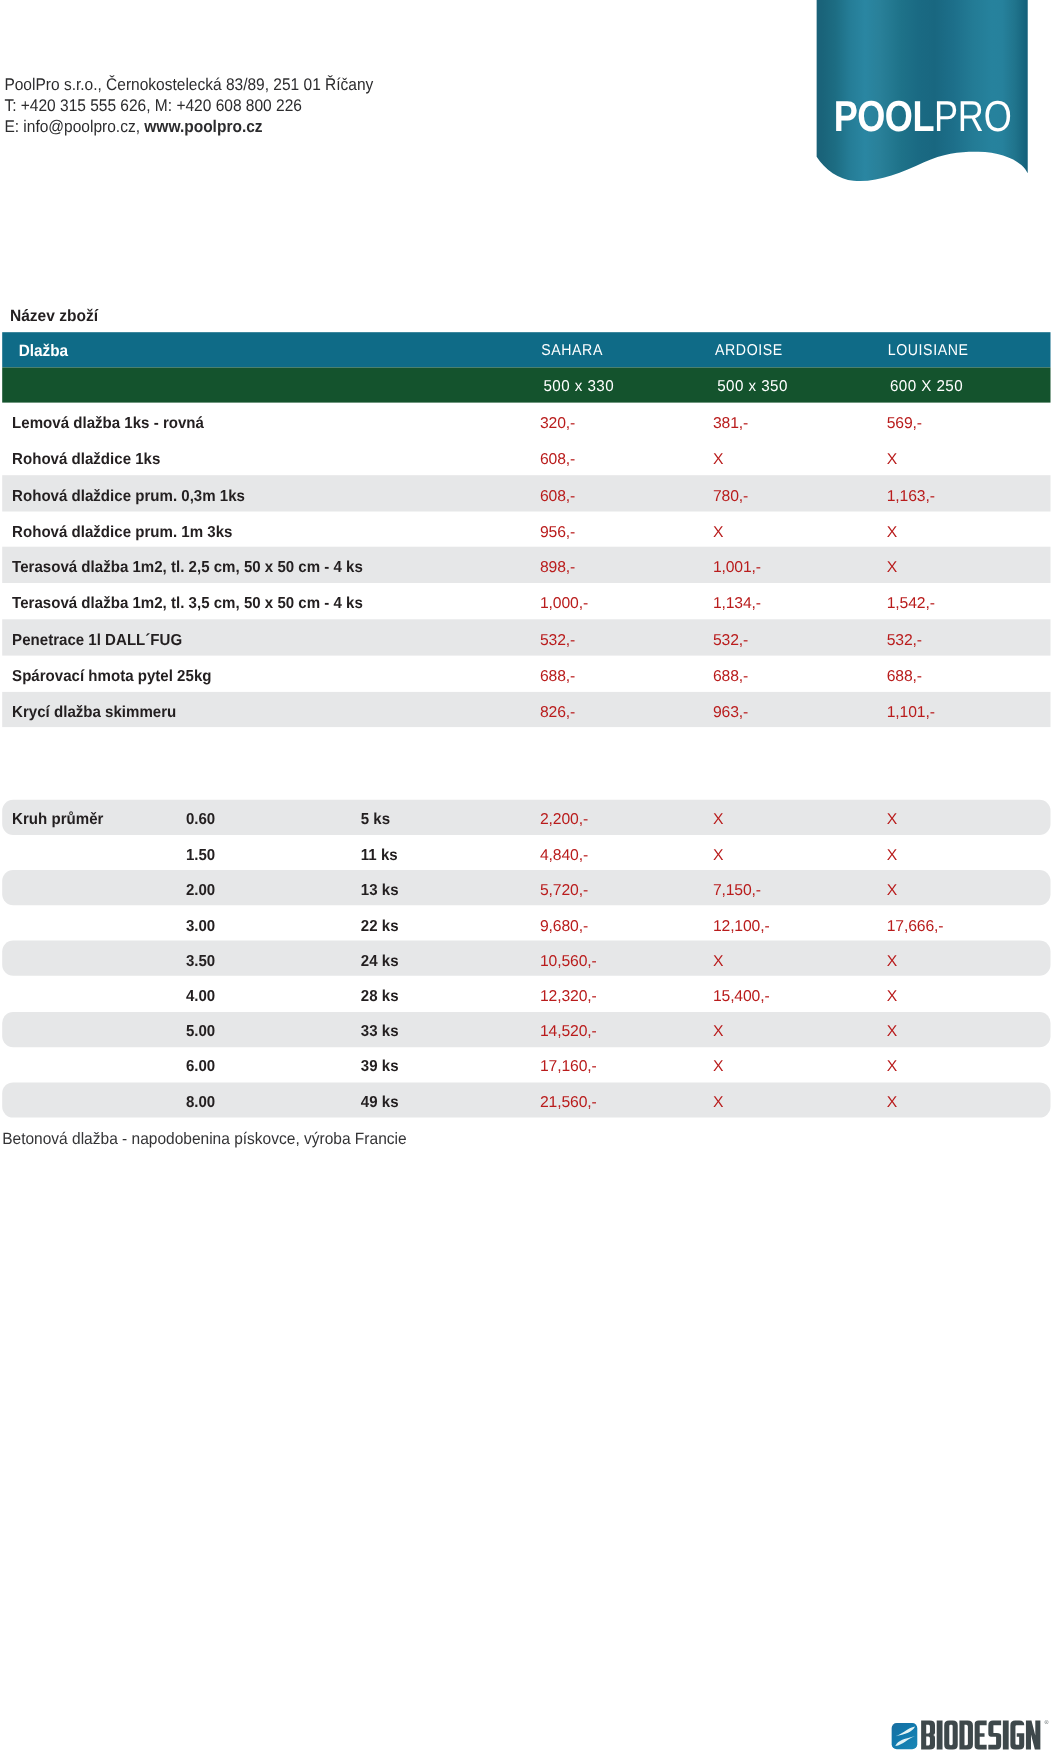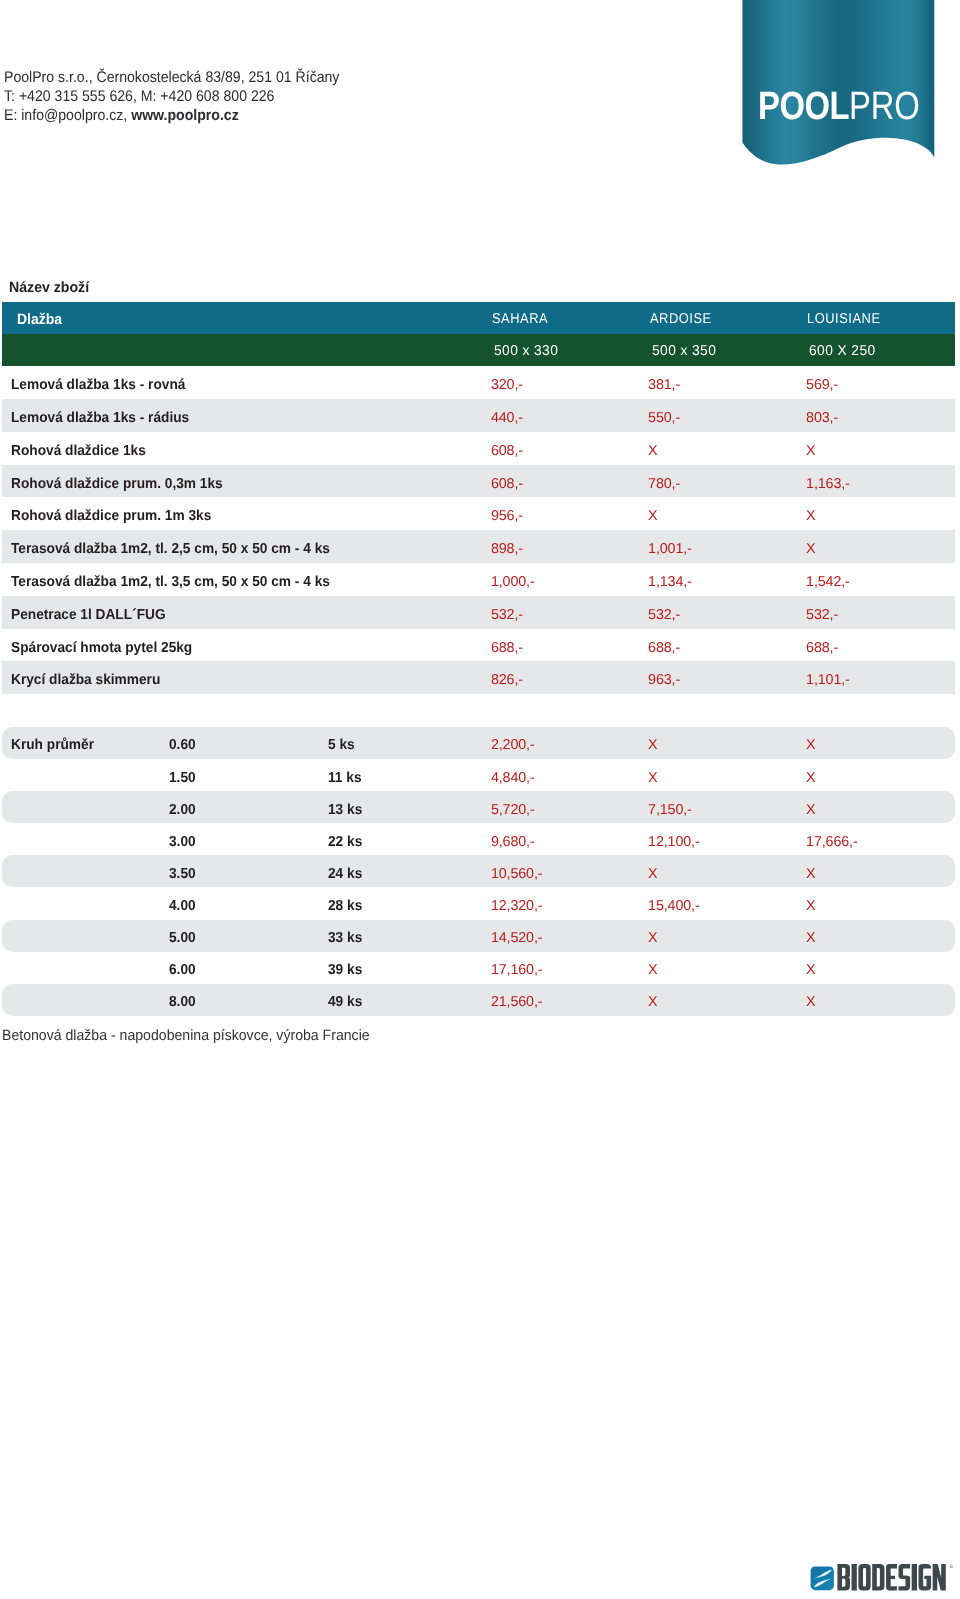--- a/index.html
+++ b/index.html
@@ -155,34 +155,20 @@
       <div class="td c-v0 val">
           <span>320,-</span>
         </div>
       <div class="td c-v1 val">
           <span>381,-</span>
         </div>
       <div class="td c-v2 val">
           <span>569,-</span>
         </div>
     </div>
-    <div class="tr body-row alt">
-      <div class="td c-name">
-          <span>Lemová dlažba 1ks - rádius</span>
-        </div>
-      <div class="td c-v0 val">
-          <span>440,-</span>
-        </div>
-      <div class="td c-v1 val">
-          <span>550,-</span>
-        </div>
-      <div class="td c-v2 val">
-          <span>803,-</span>
-        </div>
-    </div>
     <div class="tr body-row">
       <div class="td c-name">
           <span>Rohová dlaždice 1ks</span>
         </div>
       <div class="td c-v0 val">
           <span>608,-</span>
         </div>
       <div class="td c-v1 val">
           <span>X</span>
         </div>

